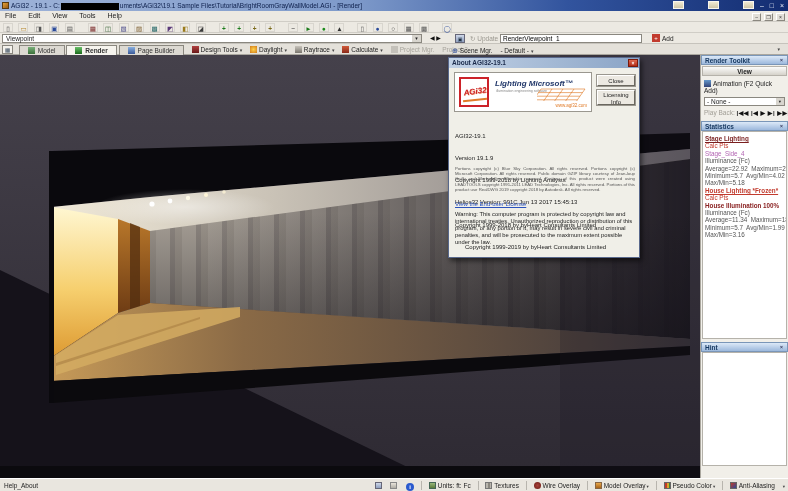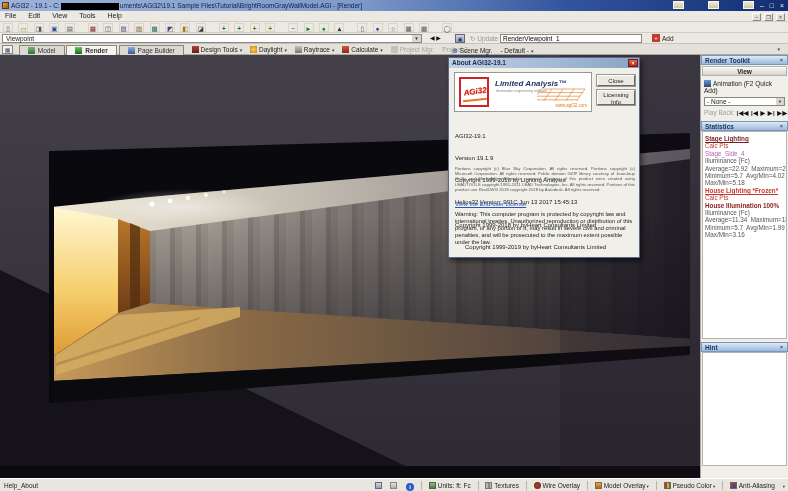--- a/index.html
+++ b/index.html
@@ -292,21 +292,21 @@
     <div class="dialog">
       <div class="dlg-title">
         <span>About AGI32-19.1</span>
         <span class="dlg-close">×</span>
       </div>
       <div class="logo-panel">
         <span class="logo-tile">
           <span class="brand">AGi32</span>
           <span class="swoosh"></span>
         </span>
-        <span class="logo-name">Limited Analysis™</span>
+        <span class="logo-name">Lighting Microsoft™</span>
         <span class="logo-tag">illumination engineering software</span>
         <svg class="logo-grid" width="52" height="26">
           <g stroke="#e07b28" stroke-width="0.8" fill="none" transform="translate(4,14) skewX(-35) scale(1,0.45)">
             <path d="M0,0 H44 M0,8 H44 M0,16 H44 M0,24 H44 M0,32 H44"></path>
             <path d="M0,0 V32 M11,0 V32 M22,0 V32 M33,0 V32 M44,0 V32"></path>
           </g>
         </svg>
         <span class="logo-url">www.agi32.com</span>
       </div>
       <div class="dlg-btn btn-close">Close</div>

